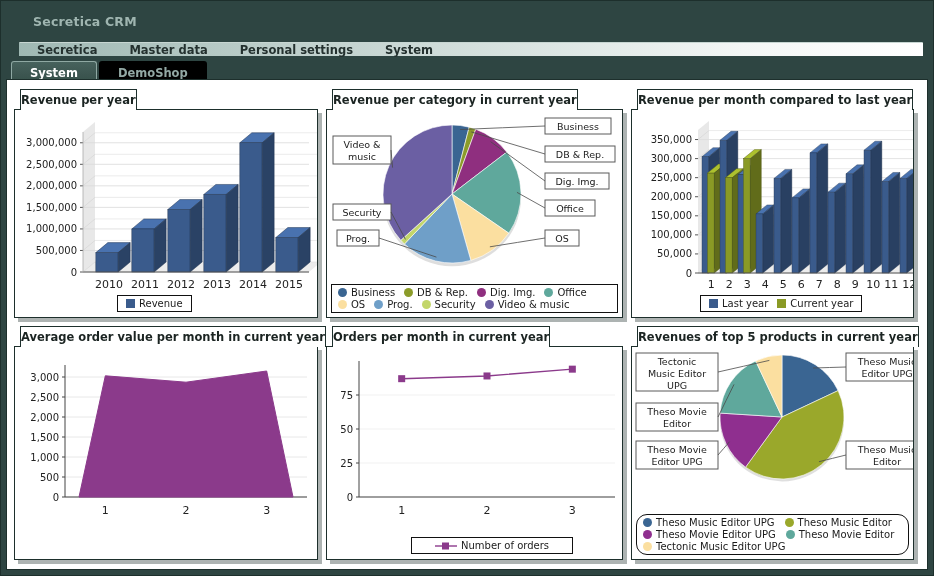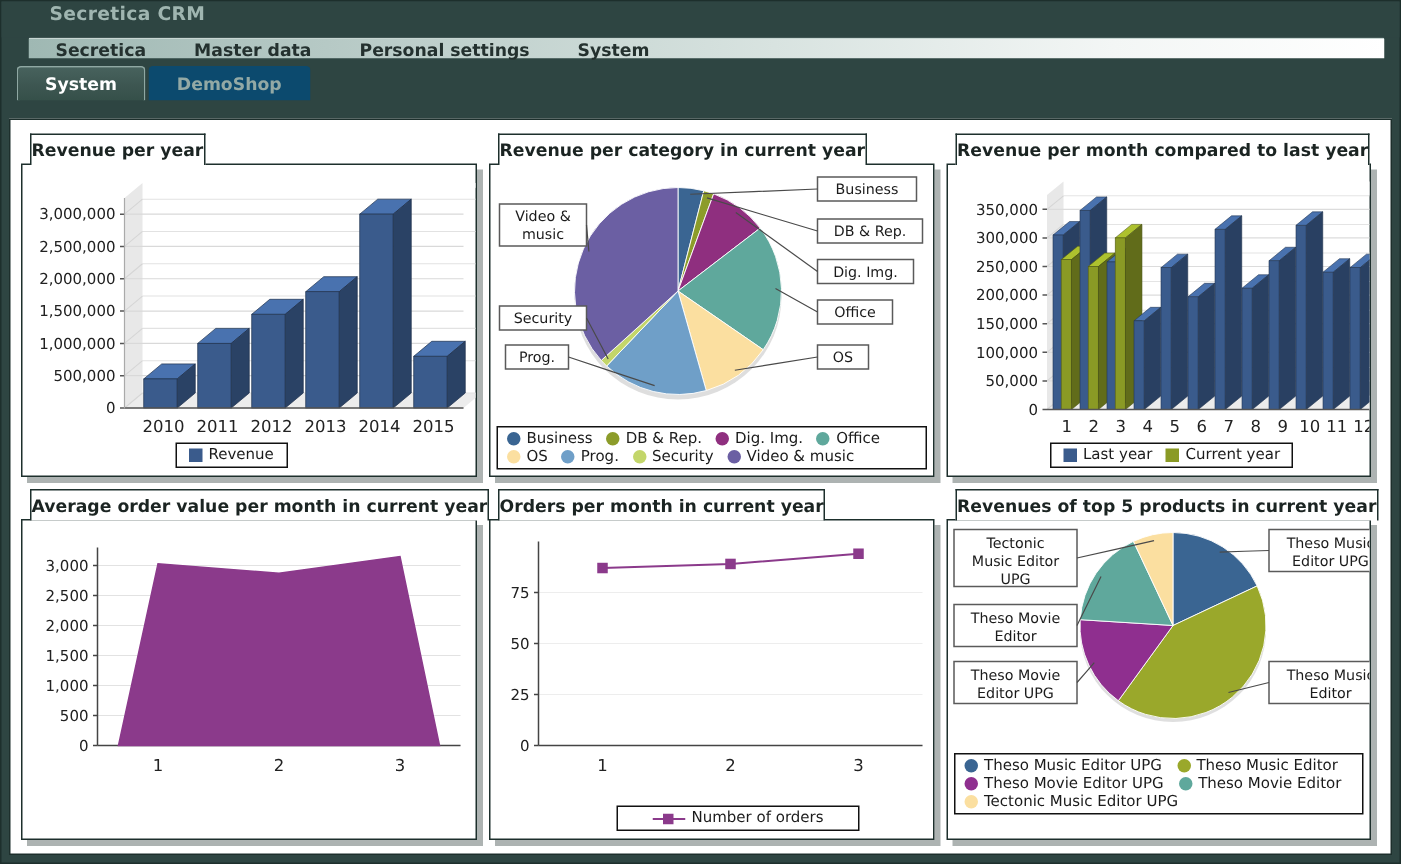--- a/index.html
+++ b/index.html
@@ -11,23 +11,23 @@
     background: #2e4542;
   }
   .app {
     position: relative;
     width: 934px; height: 576px;
     background: #2e4542;
     border: 1px solid #1d2f2c;
   }
   
   .titlebar {
-    height: 24px;
+    height: 41px;
     background: #2e4542;
-    display: flex; 
+    display: flex; align-items: center;
     padding-left: 32px;
   }
   .titlebar .app-title {
     color: #9fb5b0;
     font-size: 12.5px;
     font-weight: bold;
     letter-spacing: .2px;
   }
   
   .menubar {
@@ -64,21 +64,21 @@
     white-space: nowrap;
     cursor: default;
   }
   .tab.active {
     background: linear-gradient(to bottom, #47625d 0%, #3d5651 55%, #355049 100%);
     border: 1px solid #8fa8a3;
     border-bottom: none;
     color: #ffffff;
   }
   .tab.inactive {
-    background: #0c4a6e;
+    background: #000000;
     color: #93a9a5;
     border: 1px solid transparent;
     border-bottom: none;
     margin-left: 2px;
   }
   
   .content {
     position: absolute;
     left: 5px; top: 78px; right: 5px; bottom: 5px;
     background: #ffffff;
@@ -590,21 +590,21 @@
                   <text x="45" y="80" class="callout-txt" text-anchor="middle">Editor</text>
                   <polyline points="102.0293266920754,37.39916408457645 94.01466334603771,53.69958204228823 86,70" fill="none" stroke="#4a4a4a" stroke-width="0.8"></polyline>
                   <rect x="4" y="6" width="82" height="38" fill="#ffffff" stroke="#5a5a5a" stroke-width="1"></rect>
                   <text x="45" y="18" class="callout-txt" text-anchor="middle">Tectonic</text>
                   <text x="45" y="30" class="callout-txt" text-anchor="middle">Music Editor</text>
                   <text x="45" y="42" class="callout-txt" text-anchor="middle">UPG</text>
                   <polyline points="137.34769199900055,13.396827807552647 111.67384599950027,19.198413903776324 86,25" fill="none" stroke="#4a4a4a" stroke-width="0.8"></polyline>
                 </g>
             </svg>
           </div>
-          <div class="legend-box" style="left:4px; right:4px; bottom:16px; padding:2px 6px; gap:1px 10px;">
+          <div class="legend-box" style="left:4px; right:4px; bottom:4px; padding:2px 6px; gap:1px 10px;border-radius:11px;">
             <span class="legend-entry">
               <span class="legend-swatch-dot" style="background:#3a6592"></span>
               <span class="legend-text">Theso Music Editor UPG</span>
             </span>
             <span class="legend-entry">
               <span class="legend-swatch-dot" style="background:#9aa82b"></span>
               <span class="legend-text">Theso Music Editor</span>
             </span>
             <span class="legend-entry">
               <span class="legend-swatch-dot" style="background:#8f2f8f"></span>

